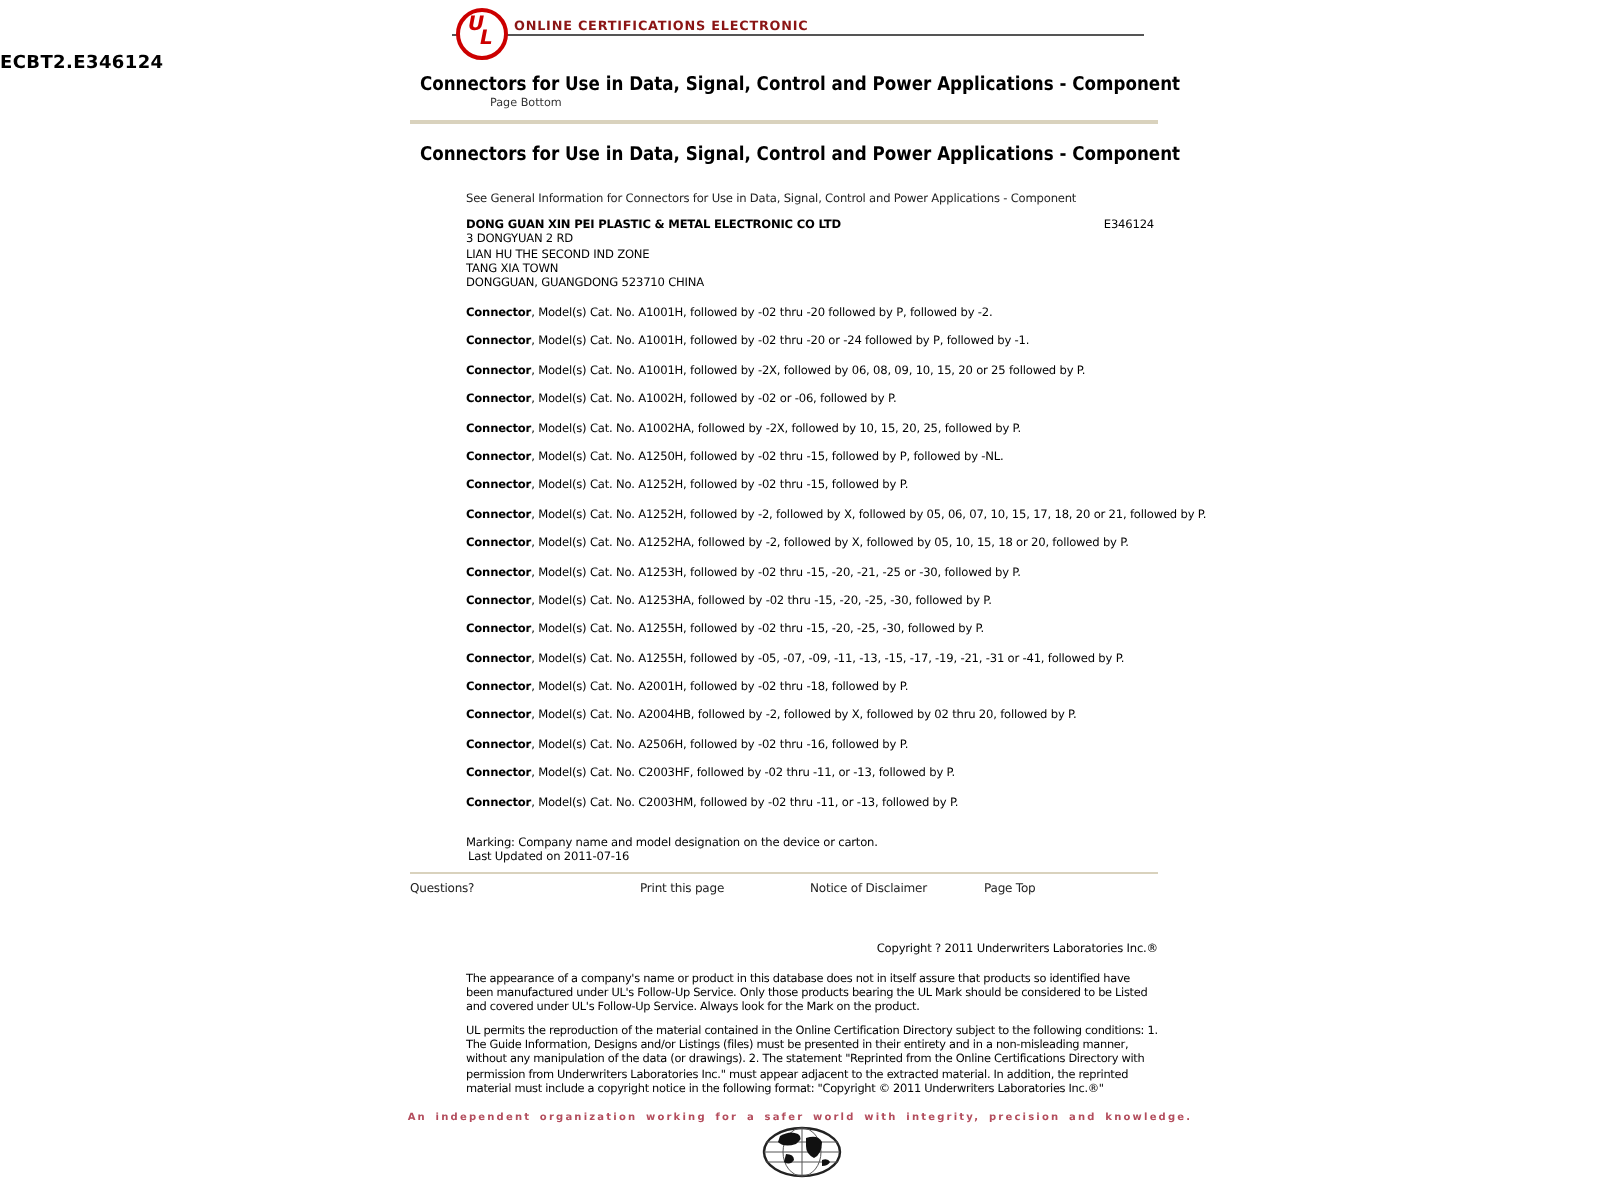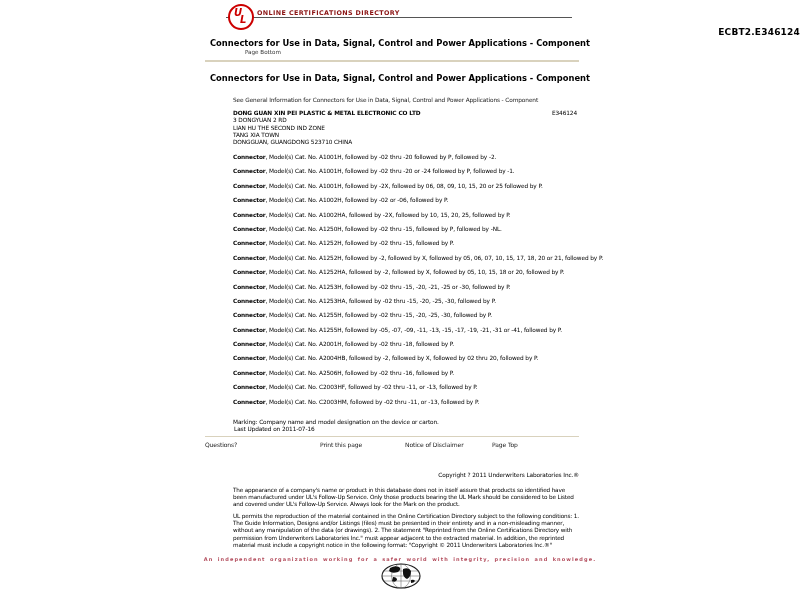--- a/index.html
+++ b/index.html
@@ -6,21 +6,21 @@
   body{width:800px;height:602px;font-family:"DejaVu Sans","Liberation Sans",sans-serif;color:#000;position:relative;overflow:hidden;}
   .page{position:relative;width:800px;height:602px;background:#fff;}
 
   
   .masthead-line{position:absolute;left:226px;top:17px;width:346px;height:1px;background:#555;}
   .ul-logo{position:absolute;left:228px;top:4px;width:22px;height:22px;border:2px solid #cc0000;border-radius:50%;background:#fff;z-index:2;}
   .ul-logo .u{position:absolute;left:4px;top:1px;color:#cc0000;font-weight:bold;font-style:italic;font-size:10px;}
   .ul-logo .l{position:absolute;left:10px;top:8px;color:#cc0000;font-weight:bold;font-style:italic;font-size:10px;}
   .masthead-title{position:absolute;left:257px;top:9px;font-size:6.4px;font-weight:bold;color:#8b1515;letter-spacing:0.4px;}
 
-  .file-number-title{position:absolute;left:0;top:27px;width:100%;text-align:right;font-weight:bold;font-size:9px;letter-spacing:0.2px;}
+  .file-number-title{position:absolute;left:0;top:27px;width:100%;text-align:left;font-weight:bold;font-size:9px;letter-spacing:0.2px;}
   .page-title{position:absolute;left:0;top:37px;width:100%;text-align:center;font-weight:bold;font-size:9.5px;transform:scaleX(0.88);transform-origin:center;}
   .page-bottom{position:absolute;left:245px;top:49px;font-size:5.6px;color:#333;cursor:pointer;}
   .rule{position:absolute;left:205px;width:374px;height:2px;background:#d9d2bd;}
   .rule-1{top:60px;}
   .rule-2{top:436px;height:1px;}
 
   .section-title{position:absolute;left:0;top:72px;width:100%;text-align:center;font-weight:bold;font-size:9.5px;transform:scaleX(0.88);transform-origin:center;}
   .general-info{position:absolute;left:233px;top:97px;font-size:5.8px;letter-spacing:-0.1px;color:#222;cursor:pointer;}
 
   .company{position:absolute;left:233px;top:110px;width:346px;font-size:5.8px;line-height:7.3px;letter-spacing:-0.1px;}
@@ -53,21 +53,21 @@
 </head>
 <body>
 
 <div class="page">
 
   <div class="masthead-line"></div>
   <div class="ul-logo">
     <span class="u">U</span>
     <span class="l">L</span>
   </div>
-  <div class="masthead-title">ONLINE CERTIFICATIONS DIRECTORY</div>
+  <div class="masthead-title">ONLINE CERTIFICATIONS ELECTRONIC</div>
 
   <div class="file-number-title">ECBT2.E346124</div>
   <div class="page-title">Connectors for Use in Data, Signal, Control and Power Applications - Component</div>
   <div class="page-bottom">Page Bottom</div>
   <div class="rule rule-1"></div>
 
   <div class="section-title">Connectors for Use in Data, Signal, Control and Power Applications - Component</div>
   <div class="general-info">See General Information for Connectors for Use in Data, Signal, Control and Power Applications - Component</div>
 
   <div class="company">

